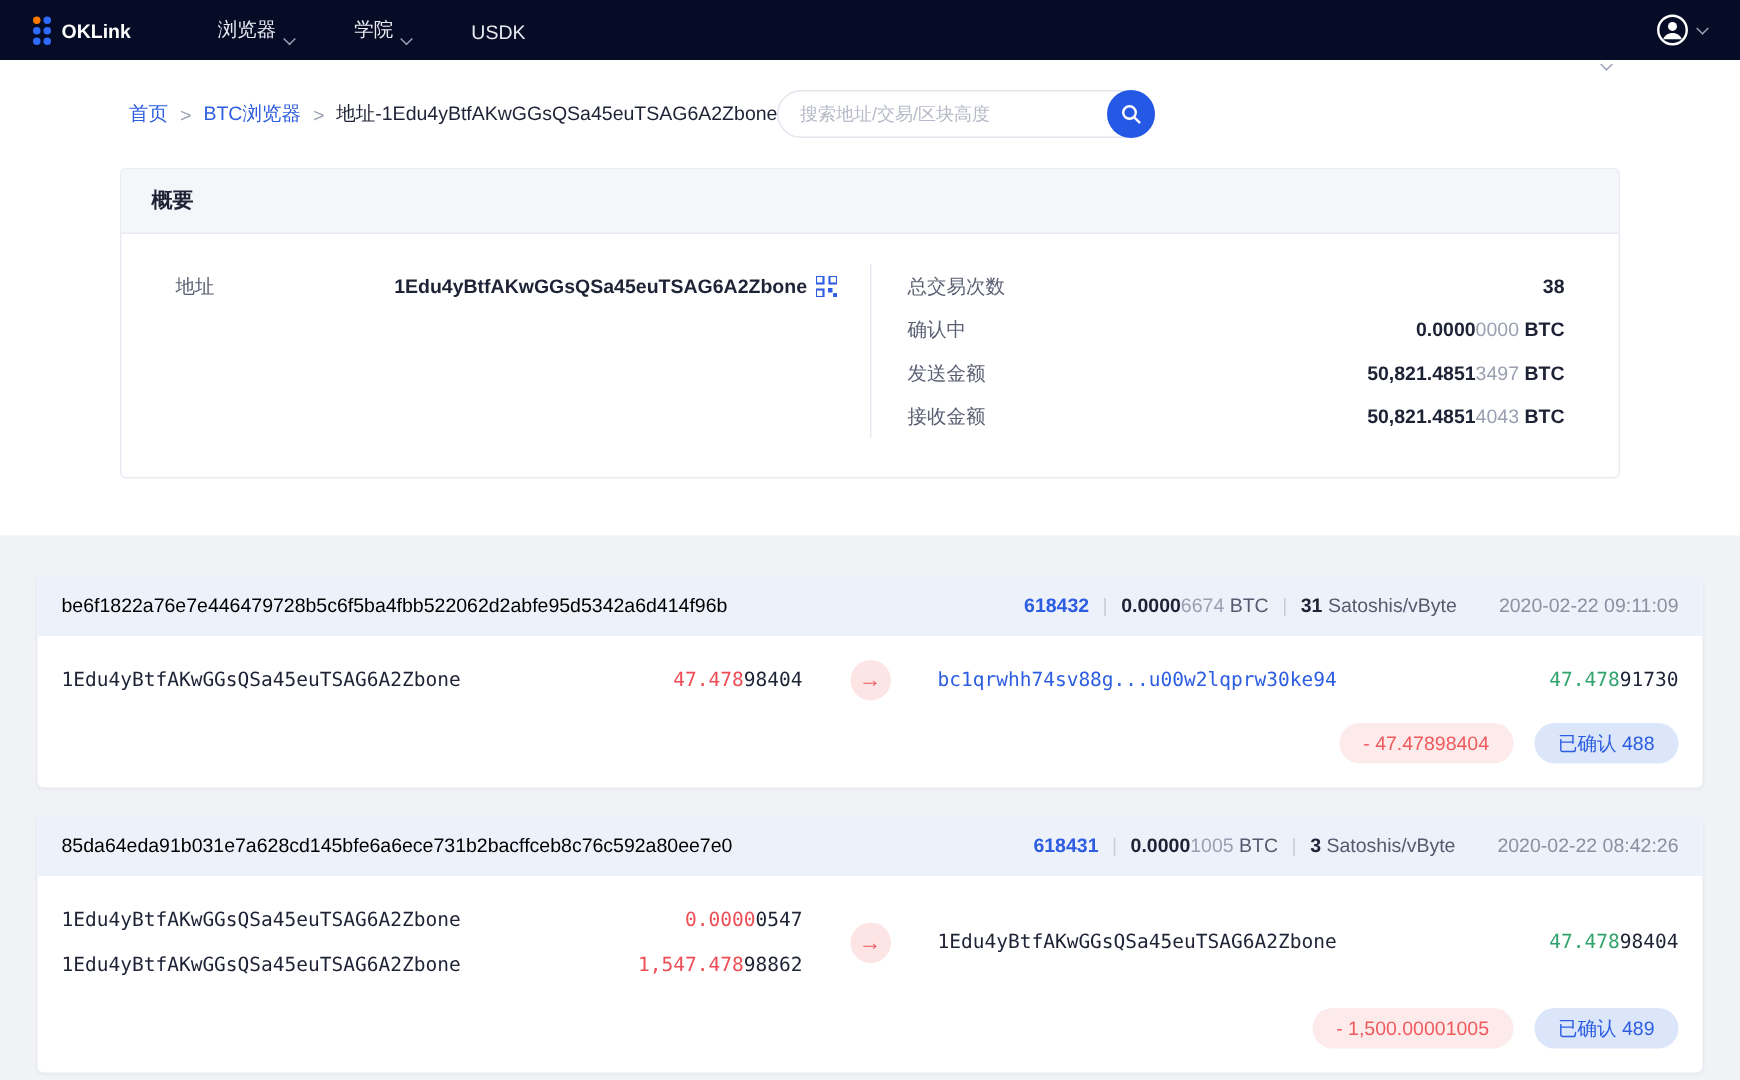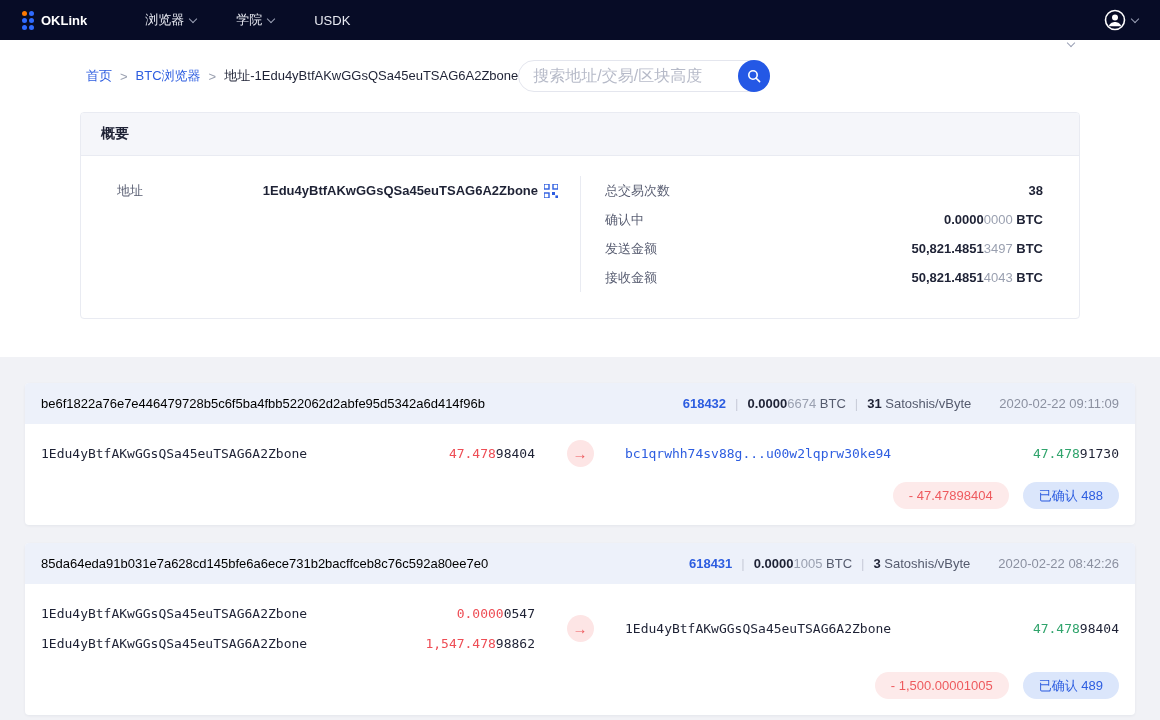--- a/index.html
+++ b/index.html
@@ -7,35 +7,35 @@
   body { font-family:"Liberation Sans","DejaVu Sans",sans-serif; font-size:13px; color:#1e2235; background:#fff; display:flex; flex-direction:column; }
 
   
   .navbar { height:40px; background:#070c26; display:flex; align-items:center; padding:0 22px; flex-shrink:0; }
   .logo { display:flex; align-items:center; gap:7px; margin-right:58px; cursor:pointer; }
   .logo-dots { display:grid; grid-template-columns:repeat(2,5px); grid-gap:2px 2px; }
   .ldot { width:5px; height:5px; border-radius:50%; background:#2f6bff; }
   .ldot.orange { background:#ff7a00; }
   .logo-text { color:#ffffff; font-weight:bold; font-size:13px; }
   .nav-items { display:flex; gap:40px; flex:1; }
-  .nav-item { color:#e8eaf2; display:flex; align-items:center; gap:6px; cursor:pointer; }
+  .nav-item { color:#e8eaf2; display:flex; align-items:flex-end; gap:6px; cursor:pointer; }
   .caret { width:6px; height:6px; border-right:1.5px solid #9aa0b5; border-bottom:1.5px solid #9aa0b5; transform:rotate(45deg); display:inline-block; margin-top:-3px; }
   .nav-right { display:flex; align-items:center; gap:30px; }
   .currency { color:#e8eaf2; display:flex; align-items:center; gap:6px; cursor:pointer;margin-top:48px; }
   .avatar-wrap { display:flex; align-items:center; gap:6px; cursor:pointer; }
 
   
   .top-white { background:#ffffff; padding:20px 80px 20px; flex-shrink:0; }
   .crumb-row { display:flex; justify-content:flex-start; align-items:center; margin-bottom:20px; padding:0 6px; }
   .crumbs { display:flex; align-items:center; gap:8px; }
   .crumb-link { color:#2d5de0; cursor:pointer; }
   .crumb-sep { color:#9aa0b0; }
   .crumb-cur { color:#1e2235; }
   .searchbox { width:252px; height:32px; border:1px solid #e4e6ee; border-radius:16px; display:flex; align-items:center; padding-left:14px; background:#fff; }
-  .searchbox input { flex:1; border:none; outline:none; font-size:16px; color:#1d4ed8; font-family:"Liberation Sans","DejaVu Sans",sans-serif; background:transparent; min-width:0; }
+  .searchbox input { flex:1; border:none; outline:none; font-size:12px; color:#1d4ed8; font-family:"Liberation Sans","DejaVu Sans",sans-serif; background:transparent; min-width:0; }
   .searchbox input::placeholder { color:#b6bac8; }
   .search-btn { width:32px; height:32px; border-radius:50%; background:#2458e5; border:none; display:flex; align-items:center; justify-content:center; cursor:pointer; margin-right:-1px; flex-shrink:0; }
 
   
   .sum-card { border:1px solid #e9ebf2; border-radius:4px; overflow:hidden; background:#fff; }
   .sum-head { background:#f5f6fa; border-bottom:1px solid #e9ebf2; padding:12px 20px; font-weight:bold; font-size:14px; }
   .sum-body { display:flex; padding:20px 0 26px; }
   .sum-left { width:50%; padding:0 22px 0 36px; }
   .sum-right { width:50%; border-left:1px solid #e9ebf2; padding:0 36px 0 24px; }
   .sum-row { display:flex; justify-content:space-between; align-items:center; height:29px; }

